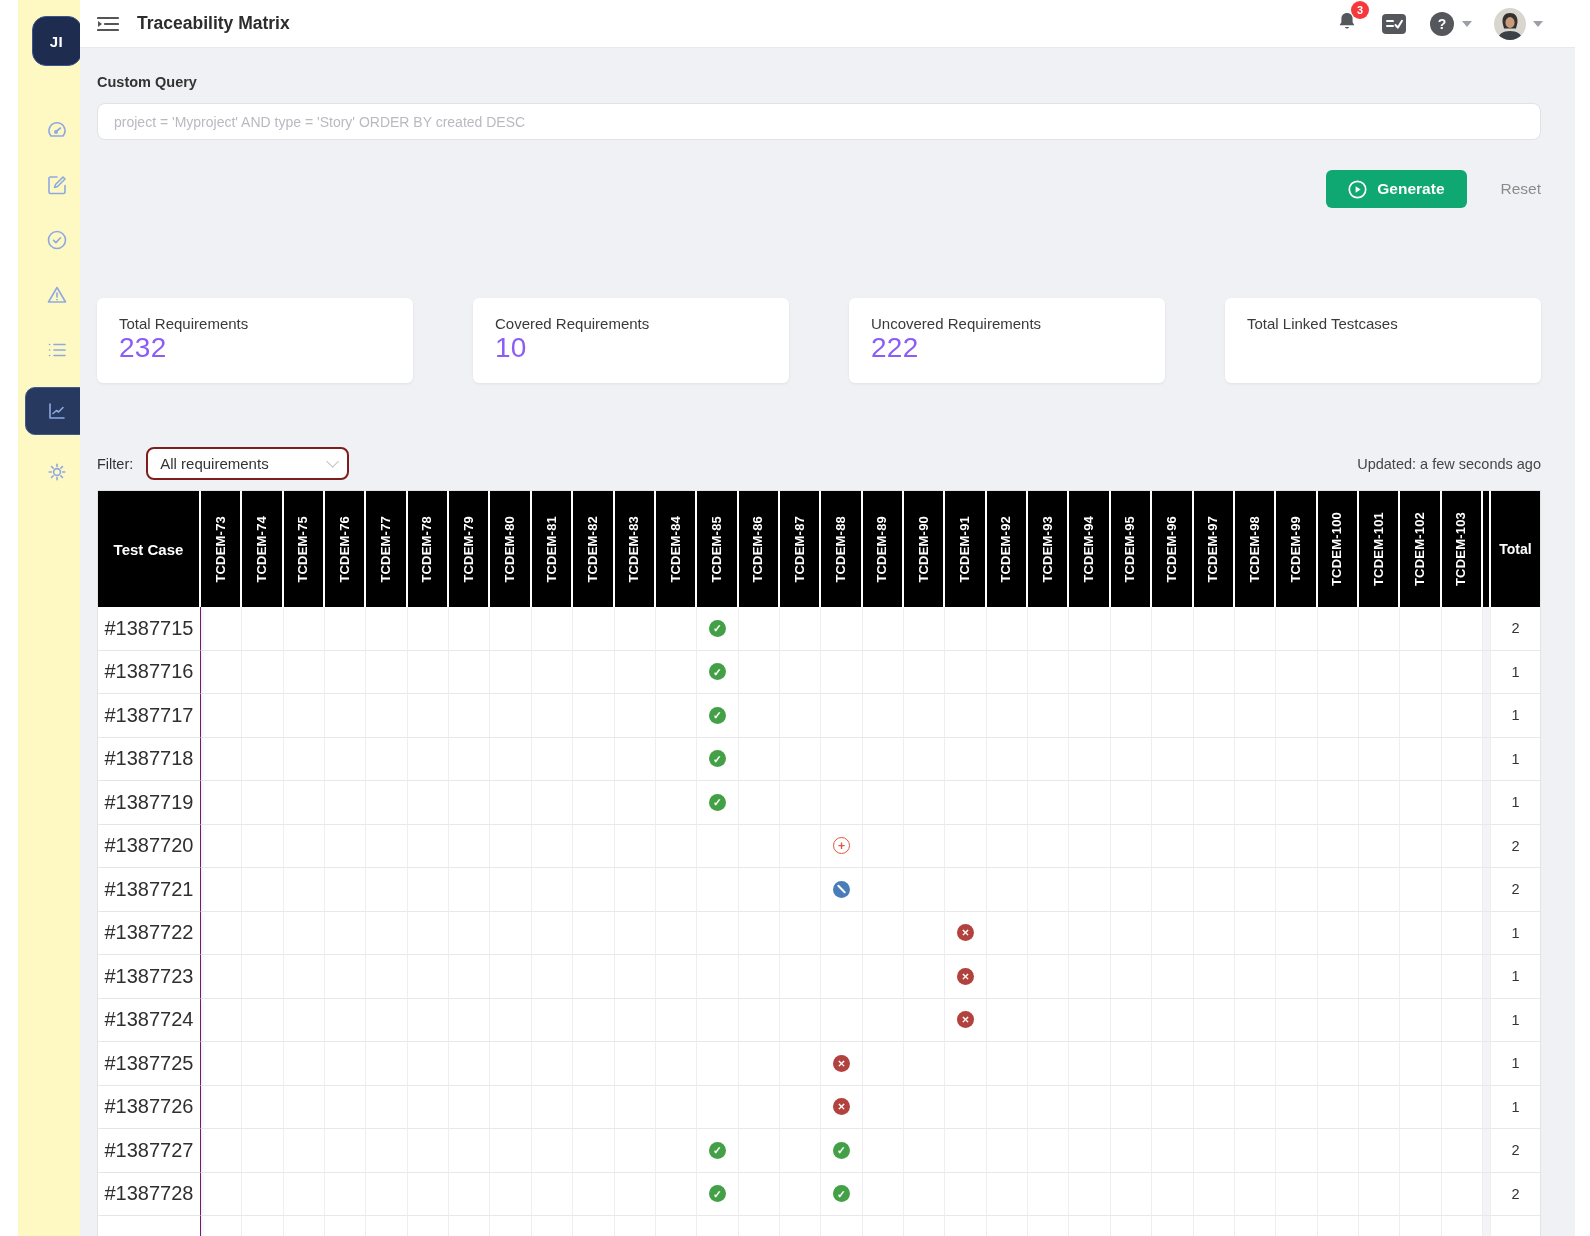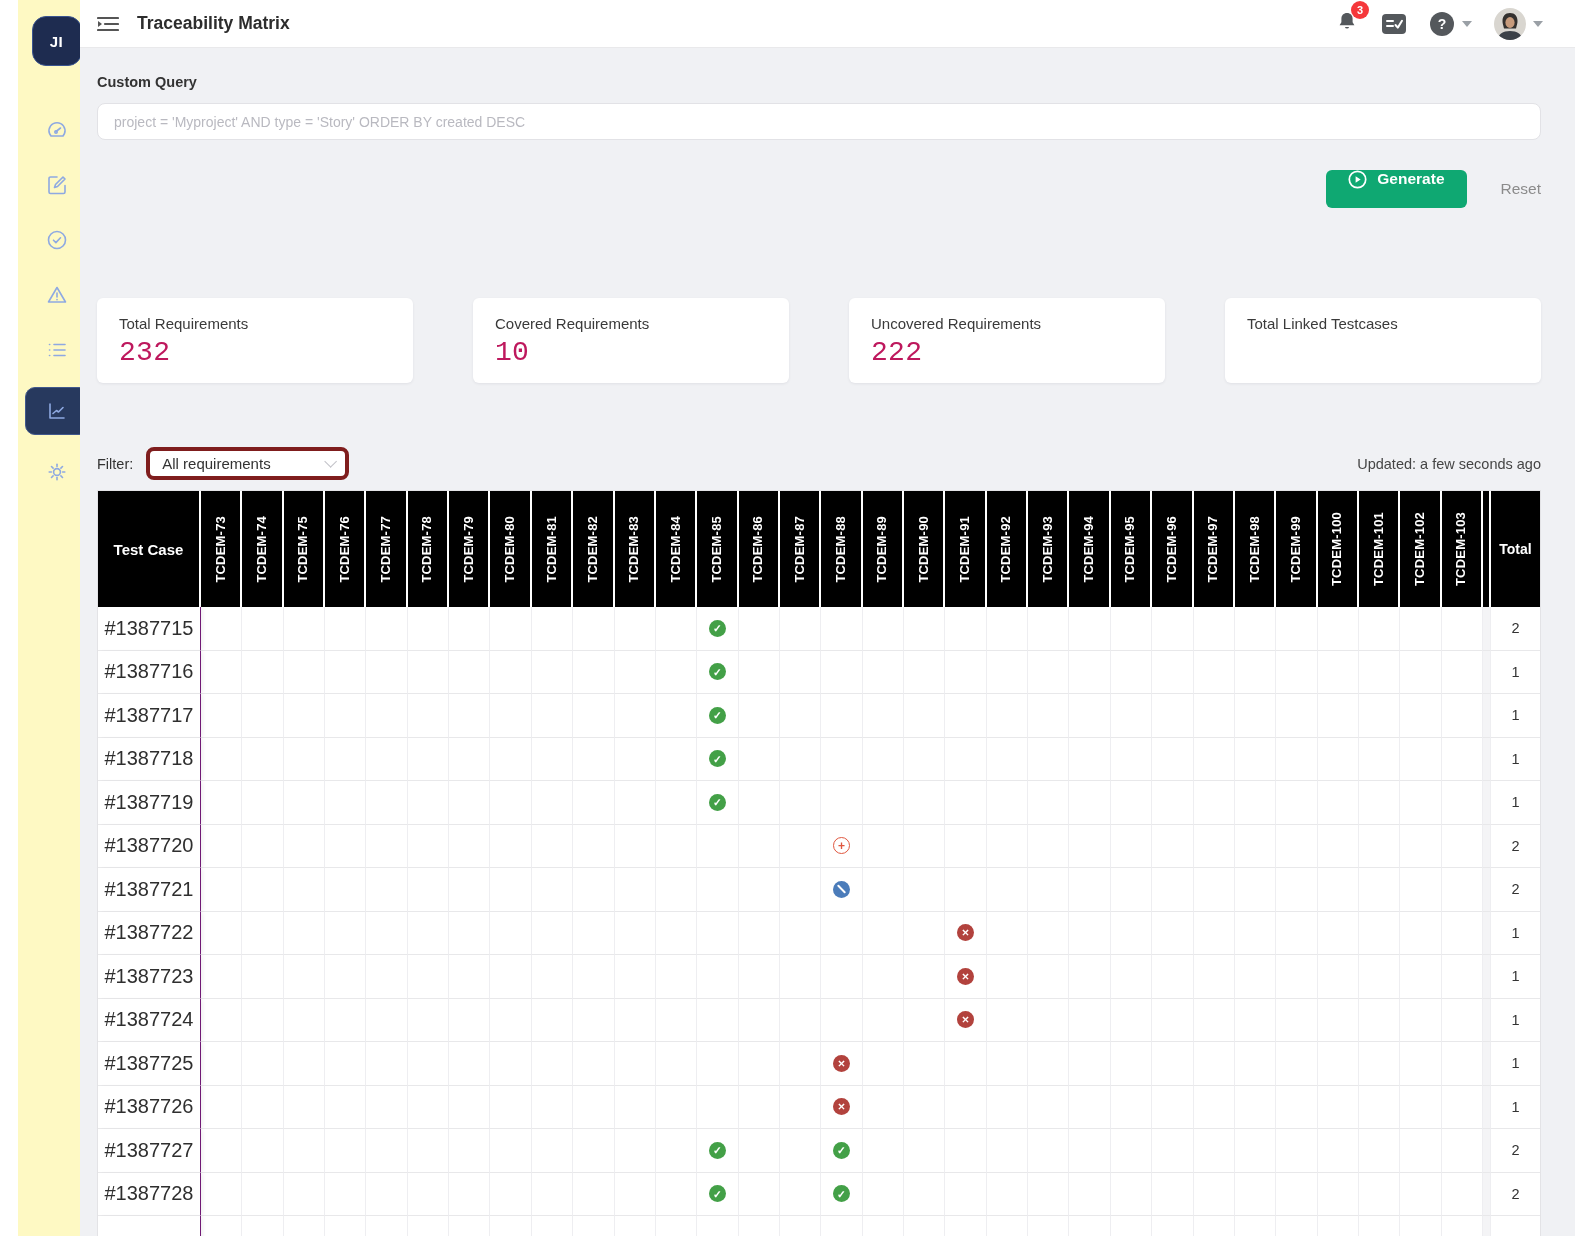--- a/index.html
+++ b/index.html
@@ -36,34 +36,34 @@
   
   .content { background:#f0f1f4; height:1188px; padding:0 34px 0 17px; }
   .cq-label { padding-top:26px; font-size:14.5px; font-weight:bold; color:#333; }
   .cq-input { margin-top:13px; width:100%; height:37px; border-radius:8px; border:1px solid #e2e2e6;
               background:#fff; padding:0 16px; font-size:14px; color:#333; outline:none;
               font-family:"Liberation Sans", sans-serif; }
   .cq-input::placeholder { color:#b9b9c0; }
 
   .actions-row { margin-top:30px; display:flex; justify-content:flex-end; align-items:center; gap:34px; }
   .generate-btn { height:38px; padding:0 22px; border:none; border-radius:6px; background:#0fa872;
-                  color:#fff; font-size:15.5px; font-weight:bold; display:flex; align-items:flex-start;
+                  color:#fff; font-size:15.5px; font-weight:bold; display:flex; align-items:center;
                   gap:10px; cursor:pointer; font-family:"Liberation Sans", sans-serif; }
   .reset-btn { background:none; border:none; color:#8b8b8b; font-size:15.5px; cursor:pointer;
                font-family:"Liberation Sans", sans-serif; }
 
   .cards-row { margin-top:90px; display:flex; gap:60px; }
   .stat-card { flex:1; height:85px; background:#fff; border-radius:6px; padding:17px 22px;
                box-shadow:0 1px 3px rgba(20,20,40,.07); }
   .stat-label { font-size:15px; color:#3a3a3a; }
-  .stat-value { margin-top:5px; font-size:28px; color:#be185d; letter-spacing:.3px;font-family:Liberation Mono, monospace; }
+  .stat-value { font-size:28px; color:#8b5cf6; letter-spacing:.3px; }
 
   .filter-row { margin-top:64px; display:flex; align-items:center; }
   .filter-label { font-size:14.5px; color:#333; }
-  .filter-select { margin-left:13px; width:203px; height:33px; background:#fff; border:4px solid #7f1d1d;
+  .filter-select { margin-left:13px; width:203px; height:33px; background:#fff; border:2px solid #7f1d1d;
                    border-radius:8px; display:flex; align-items:center; padding:0 12px; cursor:pointer; }
   .filter-select .sel-text { font-size:15px; color:#333; }
   .sel-chev { margin-left:auto; width:9px; height:9px; border-right:1.6px solid #c2c2c8;
               border-bottom:1.6px solid #c2c2c8; transform:rotate(45deg) translateY(-3px); }
   .updated { margin-left:auto; font-size:14.5px; color:#454545; }
 
   
   .matrix { margin-top:10px; border:1px solid #e3e3e6; background:#fff; }
   .m-row { display:grid; grid-template-columns:103px repeat(31,1fr) 8px 49px; }
   .m-row.m-header { height:116px; }

